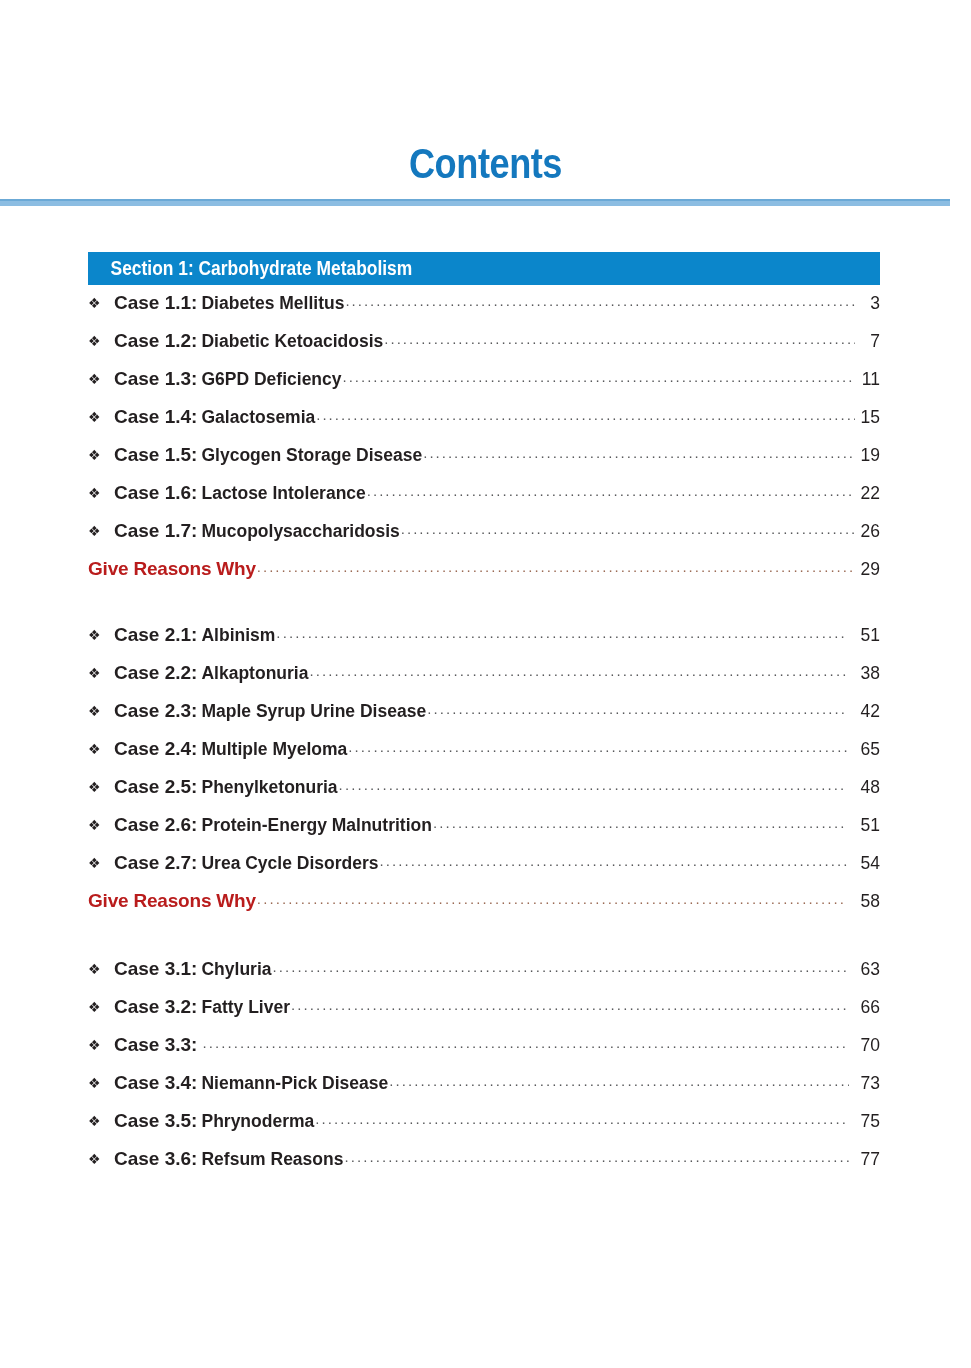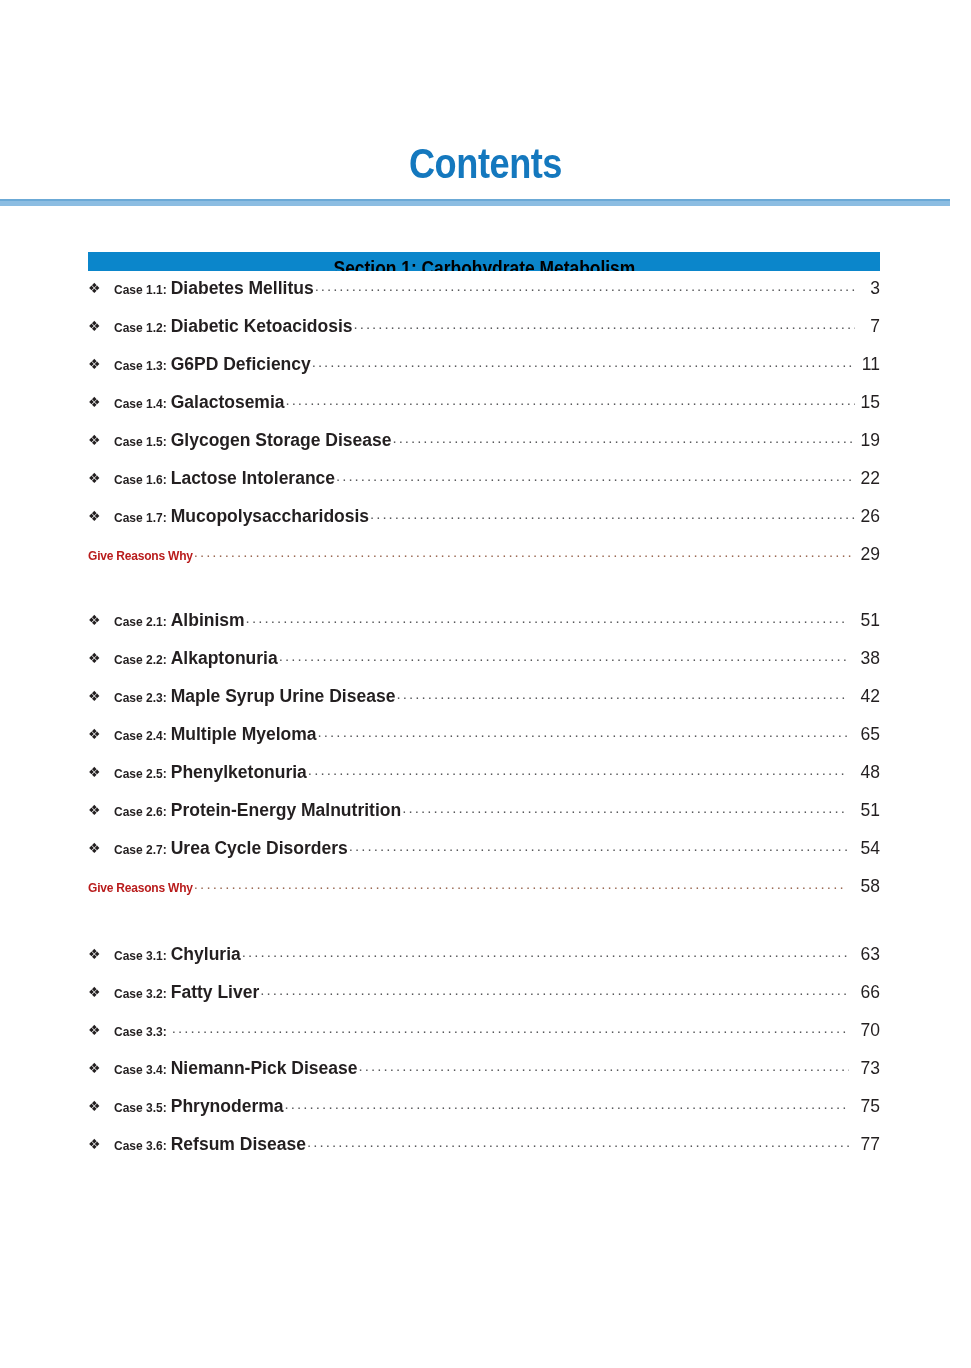--- a/index.html
+++ b/index.html
@@ -50,23 +50,23 @@
     position: absolute;
     left: 88px;
     top: 252px;
     width: 792px;
   }
 
   .section { margin-bottom: 0; }
 
   .section-bar {
     background: #0b86cb;
-    color: #000000;
-    text-align: center;
-    height: 19px;
+    color: #ffffff;
+    text-align: left;
+    height: 33px;
     line-height: 33px;
     font-family: "Liberation Sans", sans-serif;
     font-weight: bold;
     font-size: 20px;
     letter-spacing: 0px;
     white-space: nowrap;
     overflow: hidden;
   }
   .section-bar span {
     display: inline-block;
@@ -91,21 +91,21 @@
     flex: 0 0 26px;
     font-size: 14px;
     color: #231f20;
     line-height: 1;
     position: relative;
     top: -1px;
   }
 
   .entry-label {
     font-weight: bold;
-    font-size: 12px;
+    font-size: 19px;
     color: #231f20;
     margin-right: 4px;
   }
 
   .entry-title {
     font-weight: bold;
     font-size: 17.5px;
     color: #231f20;
   }
 
@@ -343,21 +343,21 @@
         <span class="bullet">❖</span>
         <span class="entry-label">Case 3.5:</span>
         <span class="entry-title">Phrynoderma</span>
         <span class="leader"></span>
         <span class="page-num">75</span>
       </div>
 
       <div class="entry">
         <span class="bullet">❖</span>
         <span class="entry-label">Case 3.6:</span>
-        <span class="entry-title">Refsum Disease</span>
+        <span class="entry-title">Refsum Reasons</span>
         <span class="leader"></span>
         <span class="page-num">77</span>
       </div>
 
     </div>
   </div>
 
 </div>
 
 </body></html>

